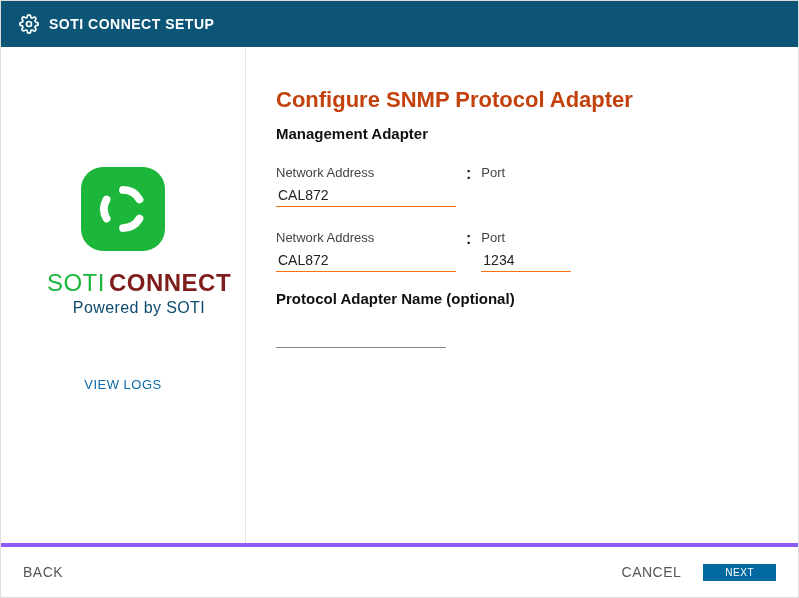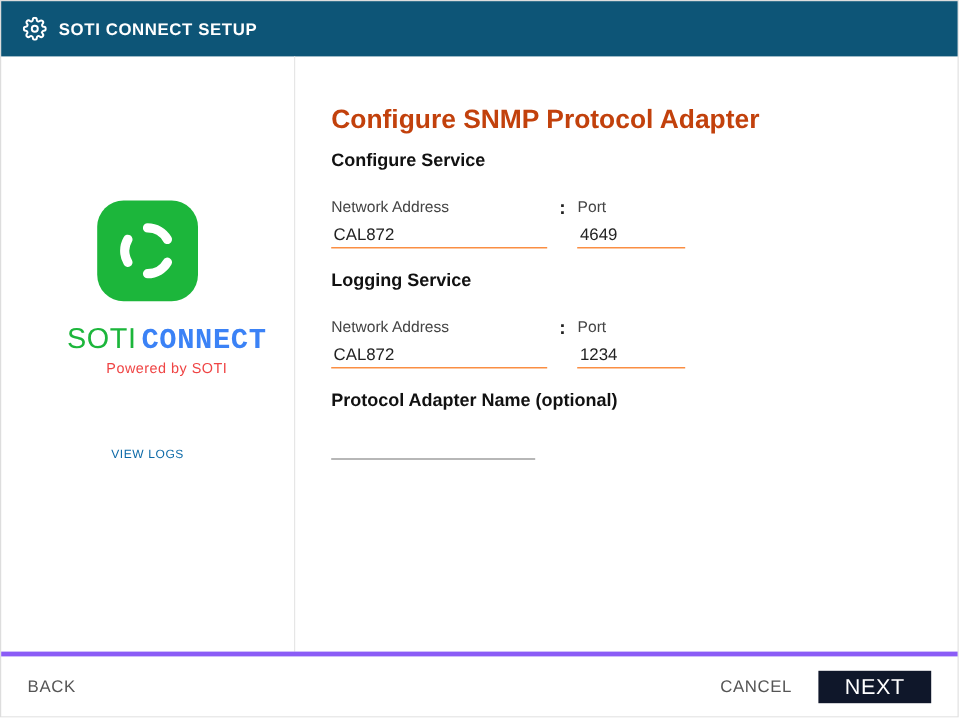--- a/index.html
+++ b/index.html
@@ -29,23 +29,23 @@
     padding-top: 120px;
   }
   .logo-box {
     width: 84px; height: 84px; background: #1cb63b; border-radius: 22px;
     display:flex; align-items:center; justify-content:center;
     margin-bottom: 18px;
   }
   .brand { display:flex; flex-direction:column; align-items:center;margin-left:32px; }
   .brand-line { display:flex; align-items:baseline; gap:4px; }
   .brand-soti { font-size: 24px; font-weight: 400; color:#1cb63b; letter-spacing:.5px;}
-  .brand-connect { font-size: 24px; font-weight: 700; color:#3b82f6; letter-spacing:.5px;font-family:Liberation Mono, monospace;}
-  .powered { font-size: 12px; color:#ef4444; margin-top:2px; letter-spacing:.4px;}
-  .view-logs { margin-top: 60px; color:#0d6aa8; font-size:10px; letter-spacing:.5px; cursor:pointer; }
+  .brand-connect { font-size: 24px; font-weight: 700; color:#7f1d1d; letter-spacing:.5px;}
+  .powered { font-size: 16px; color:#0c4a6e; margin-top:2px; letter-spacing:.4px;}
+  .view-logs { margin-top: 60px; color:#0d6aa8; font-size:13px; letter-spacing:.5px; cursor:pointer; }
   
   .main { flex:1; padding: 40px 40px 20px 30px; }
   .page-title { font-size: 22px; font-weight: 600; color:#c2410c; margin-bottom:12px;}
   .page-sub { font-size: 14px; color:#444; margin-bottom:24px; }
   .section-head { font-size: 15px; font-weight:700; color:#111; margin-bottom:8px; margin-top:6px;}
   .row { display:flex; align-items:flex-start; gap:10px; margin-bottom:18px;margin-top:23px;}
   .field { display:flex; flex-direction:column; }
   .field.addr { width: 180px; }
   .field.port { width: 90px; }
   .field-label { font-size: 13px; color:#444; margin-bottom:4px; }
@@ -62,22 +62,22 @@
   }
   
   .footer {
     height: 54px; border-top: 4px solid #8b5cf6;
     display:flex; align-items:center; justify-content:space-between;
     padding: 0 22px;
   }
   .footer-left, .footer-right { display:flex; align-items:center; gap:22px;}
   .txt-btn { font-size: 14px; color:#555; letter-spacing:.5px; cursor:pointer; }
   .next-btn {
-    background:#0f172a; color:#fff; border:none; padding: 3px 22px;
-    font-size:18px; letter-spacing:.5px; cursor:pointer;
+    background:#0369a1; color:#fff; border:none; padding: 3px 22px;
+    font-size:10px; letter-spacing:.5px; cursor:pointer;
   }
 </style>
 </head>
 <body>
 
 <div class="window">
 
   <div class="header">
     <span class="gear">
       <svg viewBox="0 0 24 24" width="20" height="20" fill="none" stroke="#fff" stroke-width="2">
@@ -105,34 +105,32 @@
           <span class="brand-connect">CONNECT</span>
         </div>
         <span class="powered">Powered by SOTI</span>
       </div>
       <a class="view-logs">VIEW LOGS</a>
     </div>
 
     <div class="main">
       <h1 class="page-title">Configure SNMP Protocol Adapter</h1>
 
-      <div class="section-head">Configure Service</div>
+      <div class="section-head">Management Adapter</div>
       <div class="row">
         <div class="field addr">
           <span class="field-label">Network Address</span>
           <input type="text" value="CAL872" style="">
         </div>
         <span class="colon">:</span>
         <div class="field port">
           <span class="field-label">Port</span>
-          <input type="text" value="4649" style="">
         </div>
       </div>
 
-      <div class="section-head">Logging Service</div>
       <div class="row">
         <div class="field addr">
           <span class="field-label">Network Address</span>
           <input type="text" value="CAL872" style="">
         </div>
         <span class="colon">:</span>
         <div class="field port">
           <span class="field-label">Port</span>
           <input type="text" value="1234" style="">
         </div>

